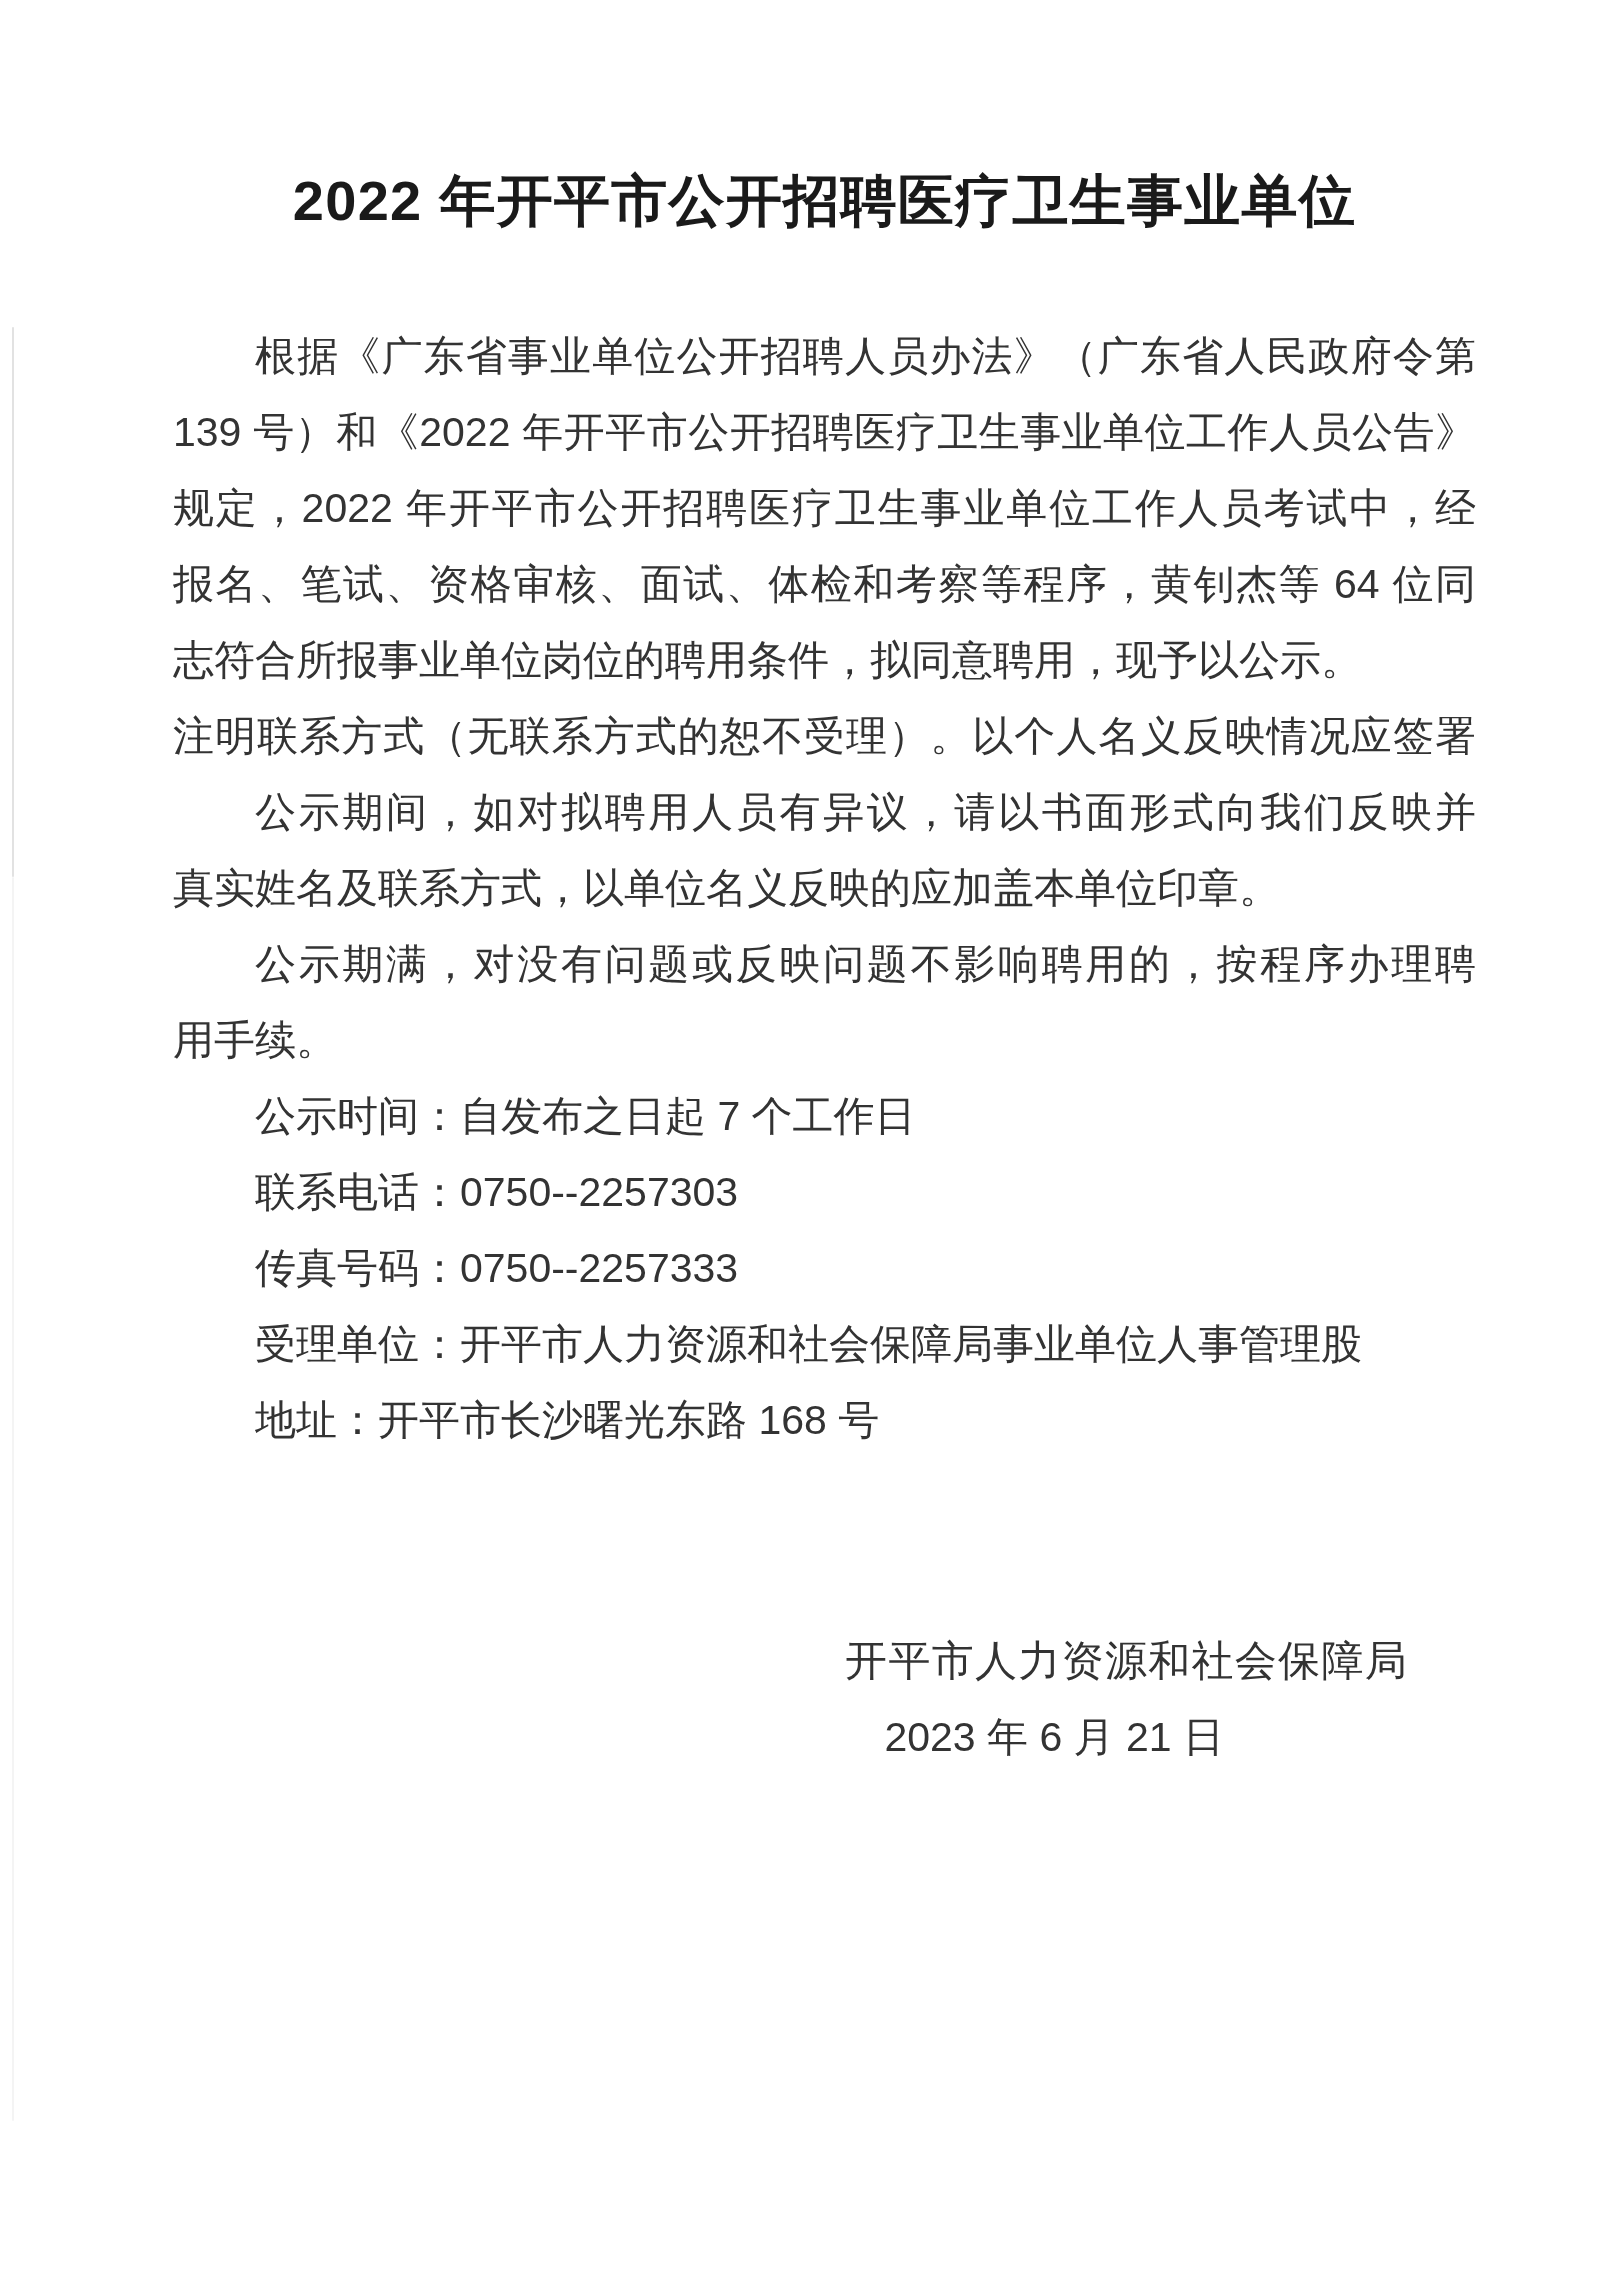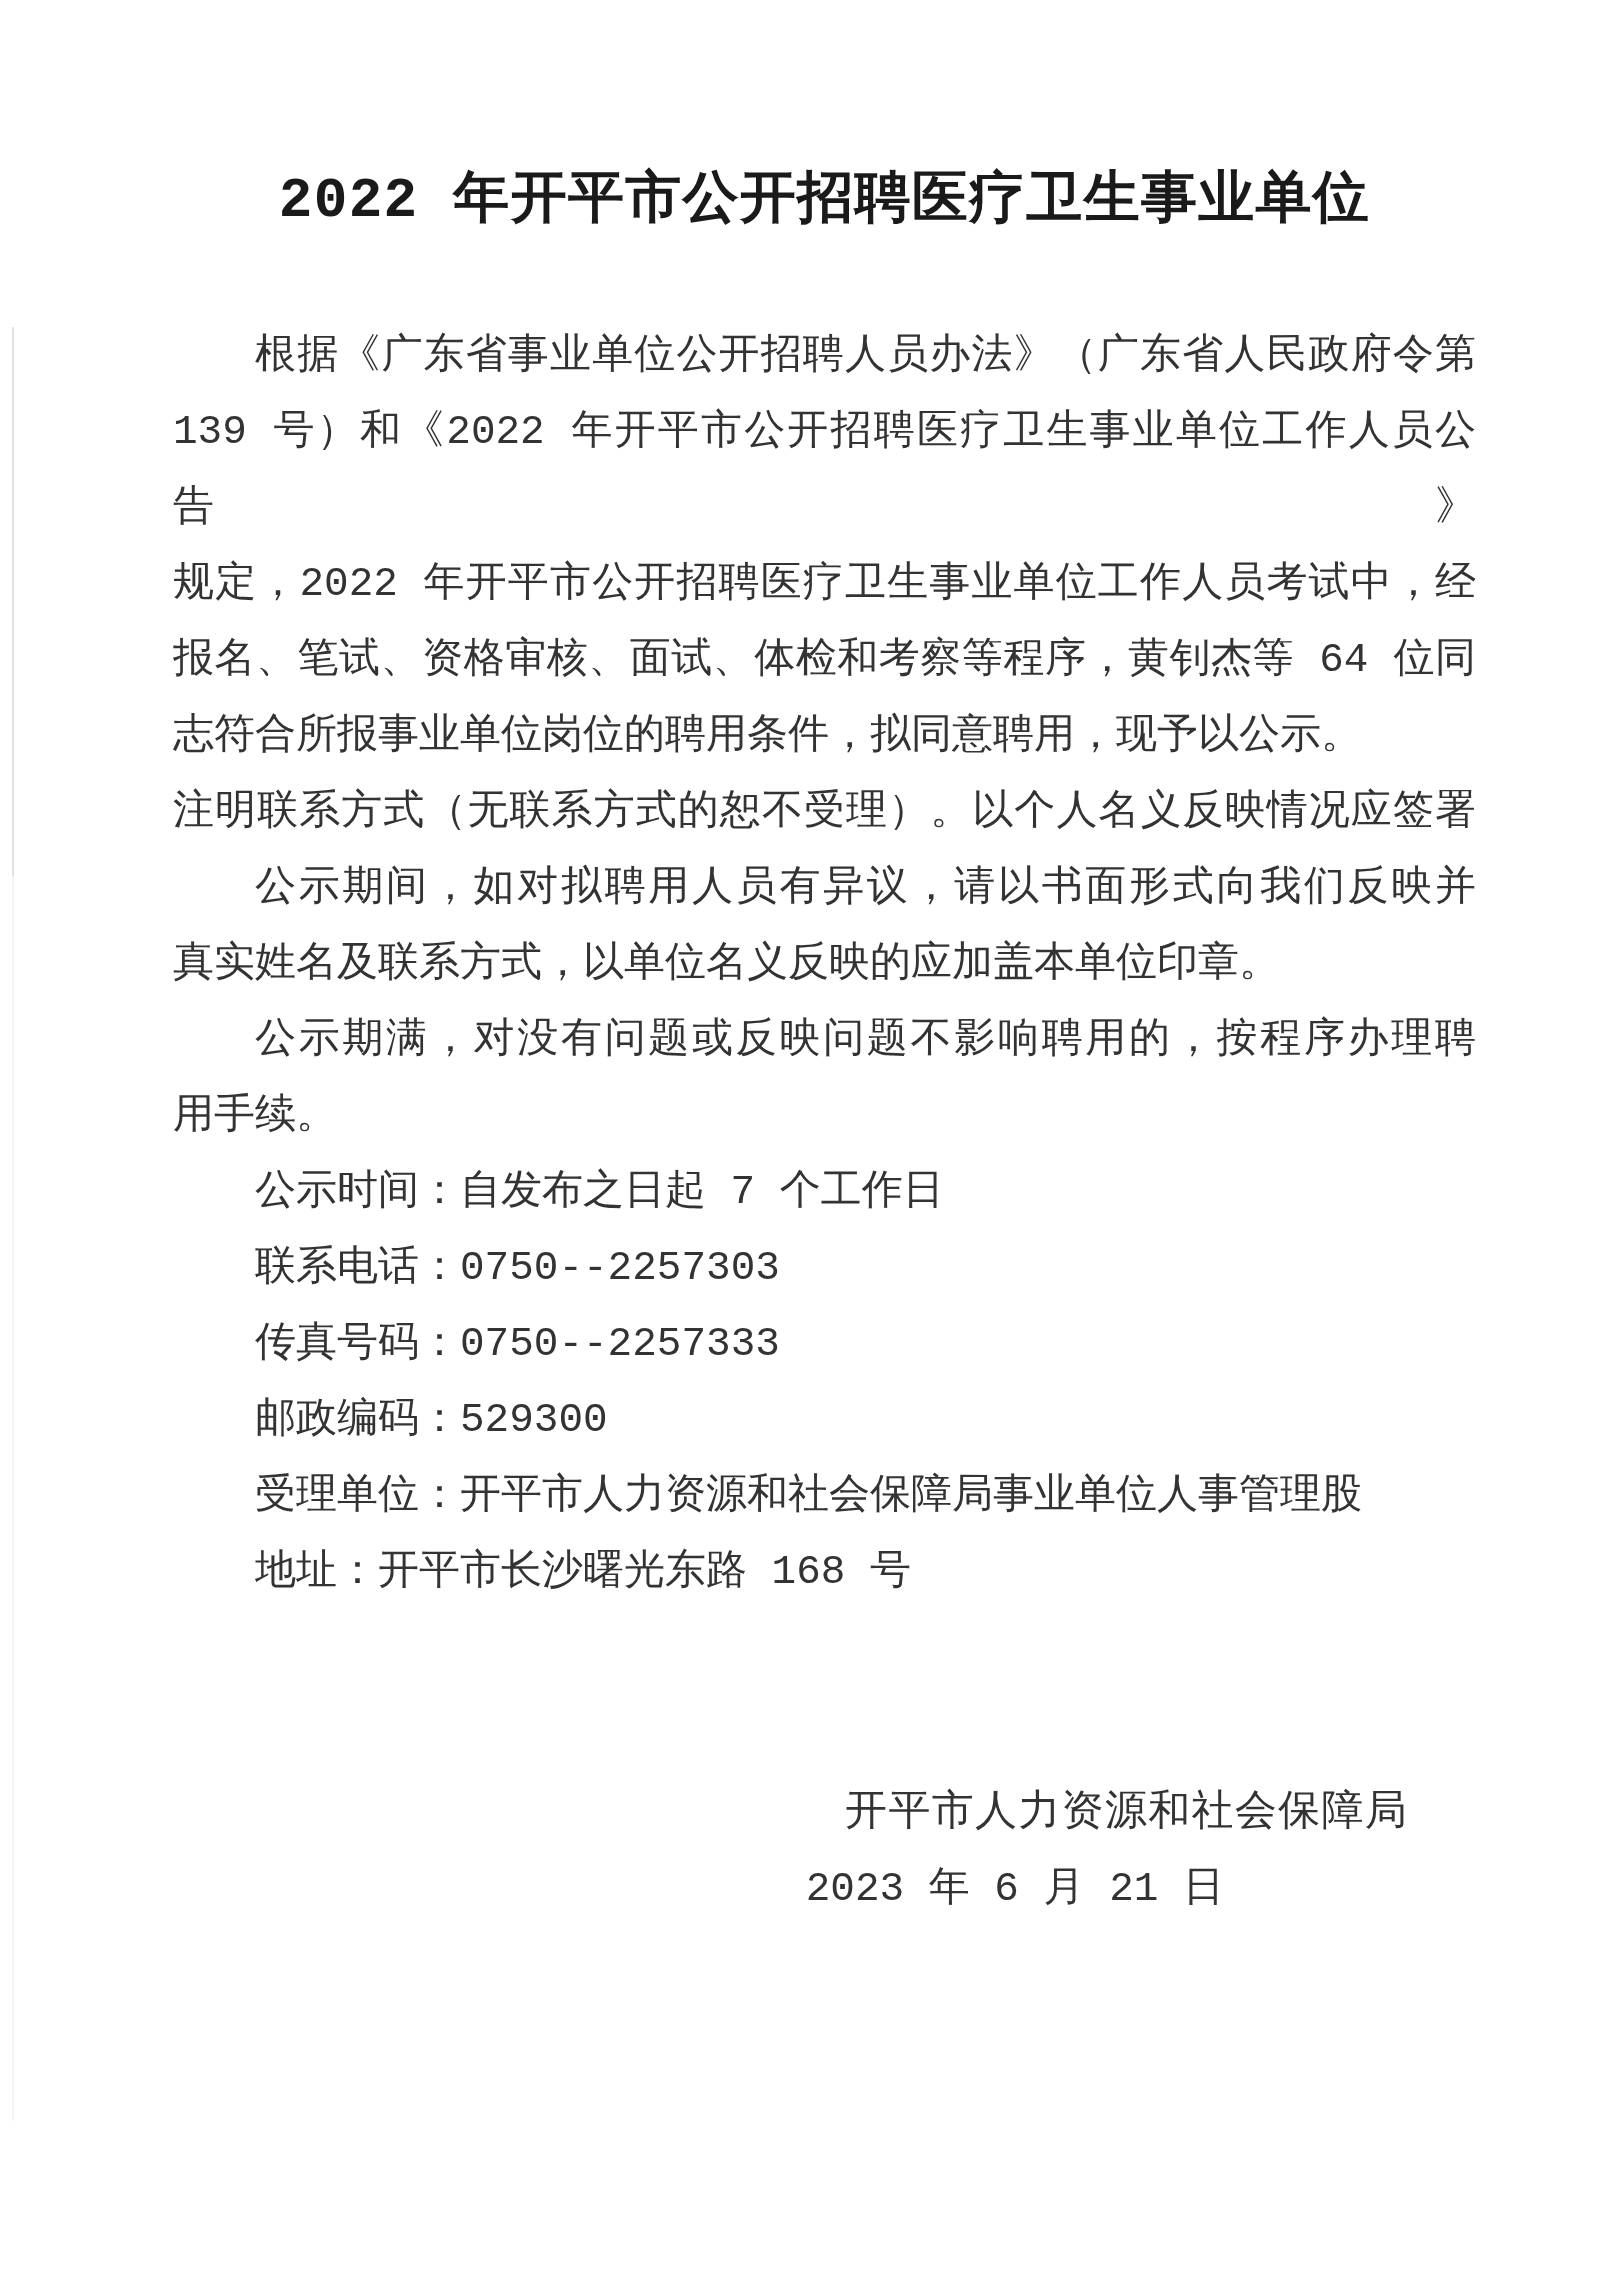--- a/index.html
+++ b/index.html
@@ -6,21 +6,21 @@
     margin: 0;
     padding: 0;
     background: #ffffff;
   }
   .page {
     position: relative;
     width: 1623px;
     height: 2295px;
     background: #ffffff;
     overflow: hidden;
-    font-family: Liberation Mono, monospace;
+    font-family: Liberation Sans, sans-serif;
   }
   
   .artifact-line {
     position: absolute;
     left: 11.8px;
     width: 2px;
     border-radius: 1.3px;
   }
   .artifact-strong {
     top: 327px;
@@ -127,23 +127,20 @@
           <div class="detail">
             <div class="line">公示时间：自发布之日起 7 个工作日</div>
           </div>
           <div class="detail">
             <div class="line">联系电话：0750--2257303</div>
           </div>
           <div class="detail">
             <div class="line">传真号码：0750--2257333</div>
           </div>
           <div class="detail">
-            <div class="line">邮政编码：529300</div>
-          </div>
-          <div class="detail">
             <div class="line">受理单位：开平市人力资源和社会保障局事业单位人事管理股</div>
           </div>
           <div class="detail">
             <div class="line">地址：开平市长沙曙光东路 168 号</div>
           </div>
         </div>
     </div>
 
     <div class="sig">开平市人力资源和社会保障局</div>
     <div class="date">2023 年 6 月 21 日</div>

